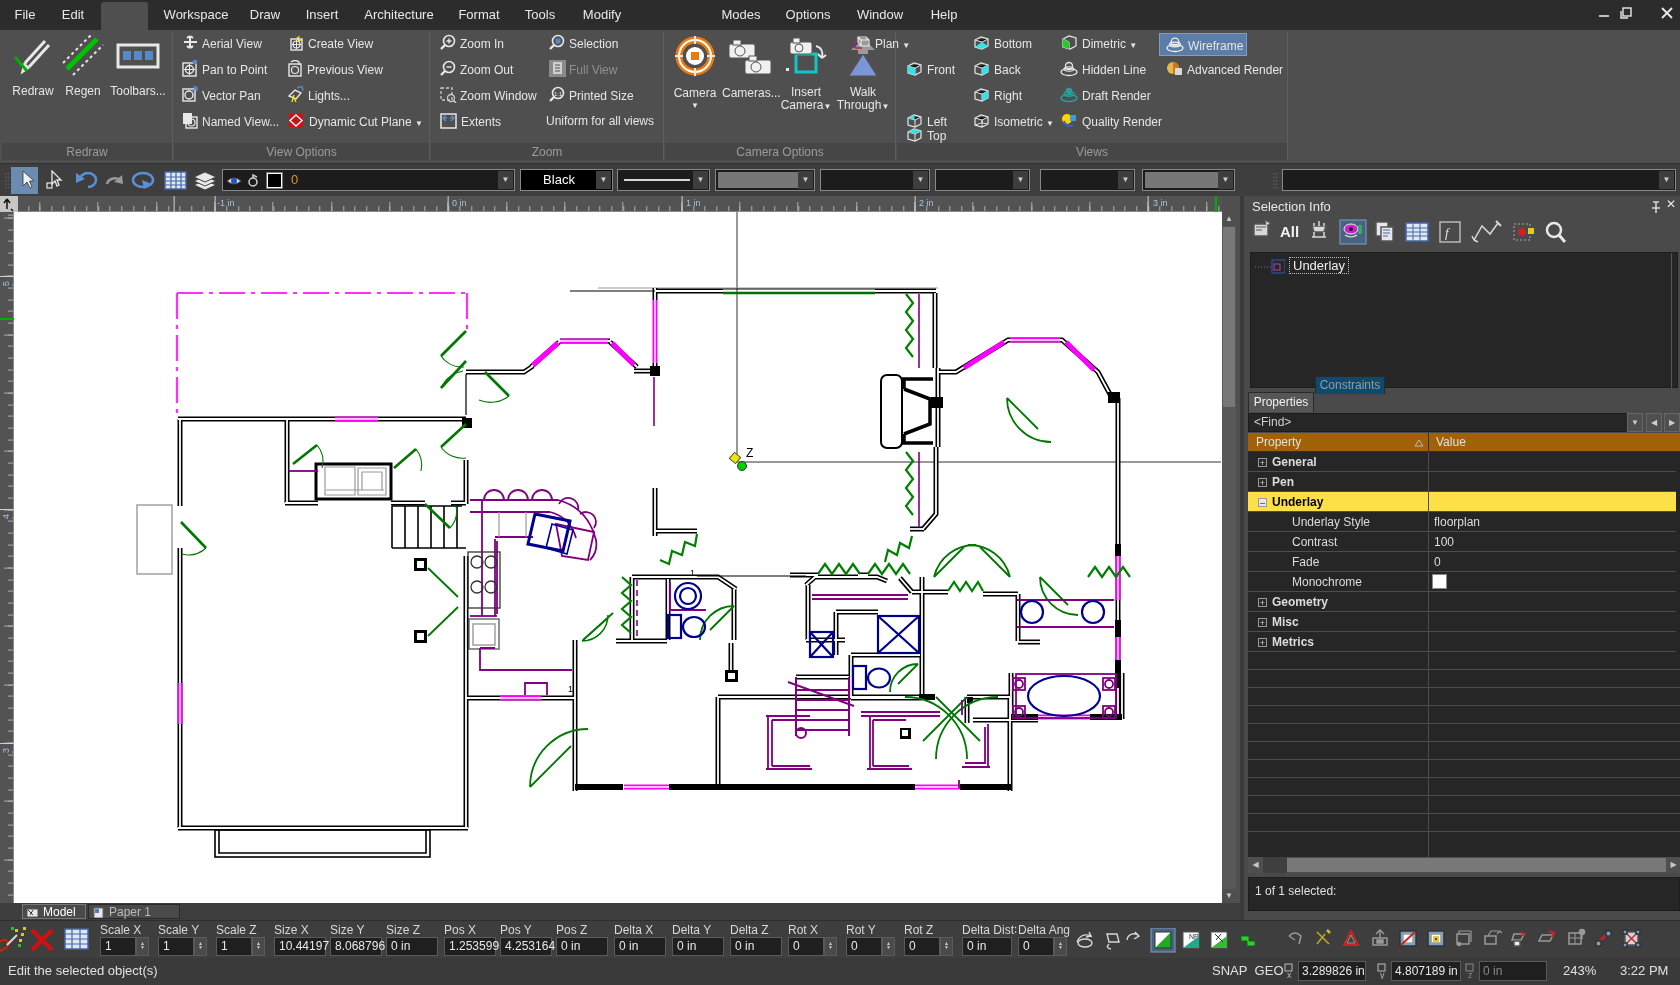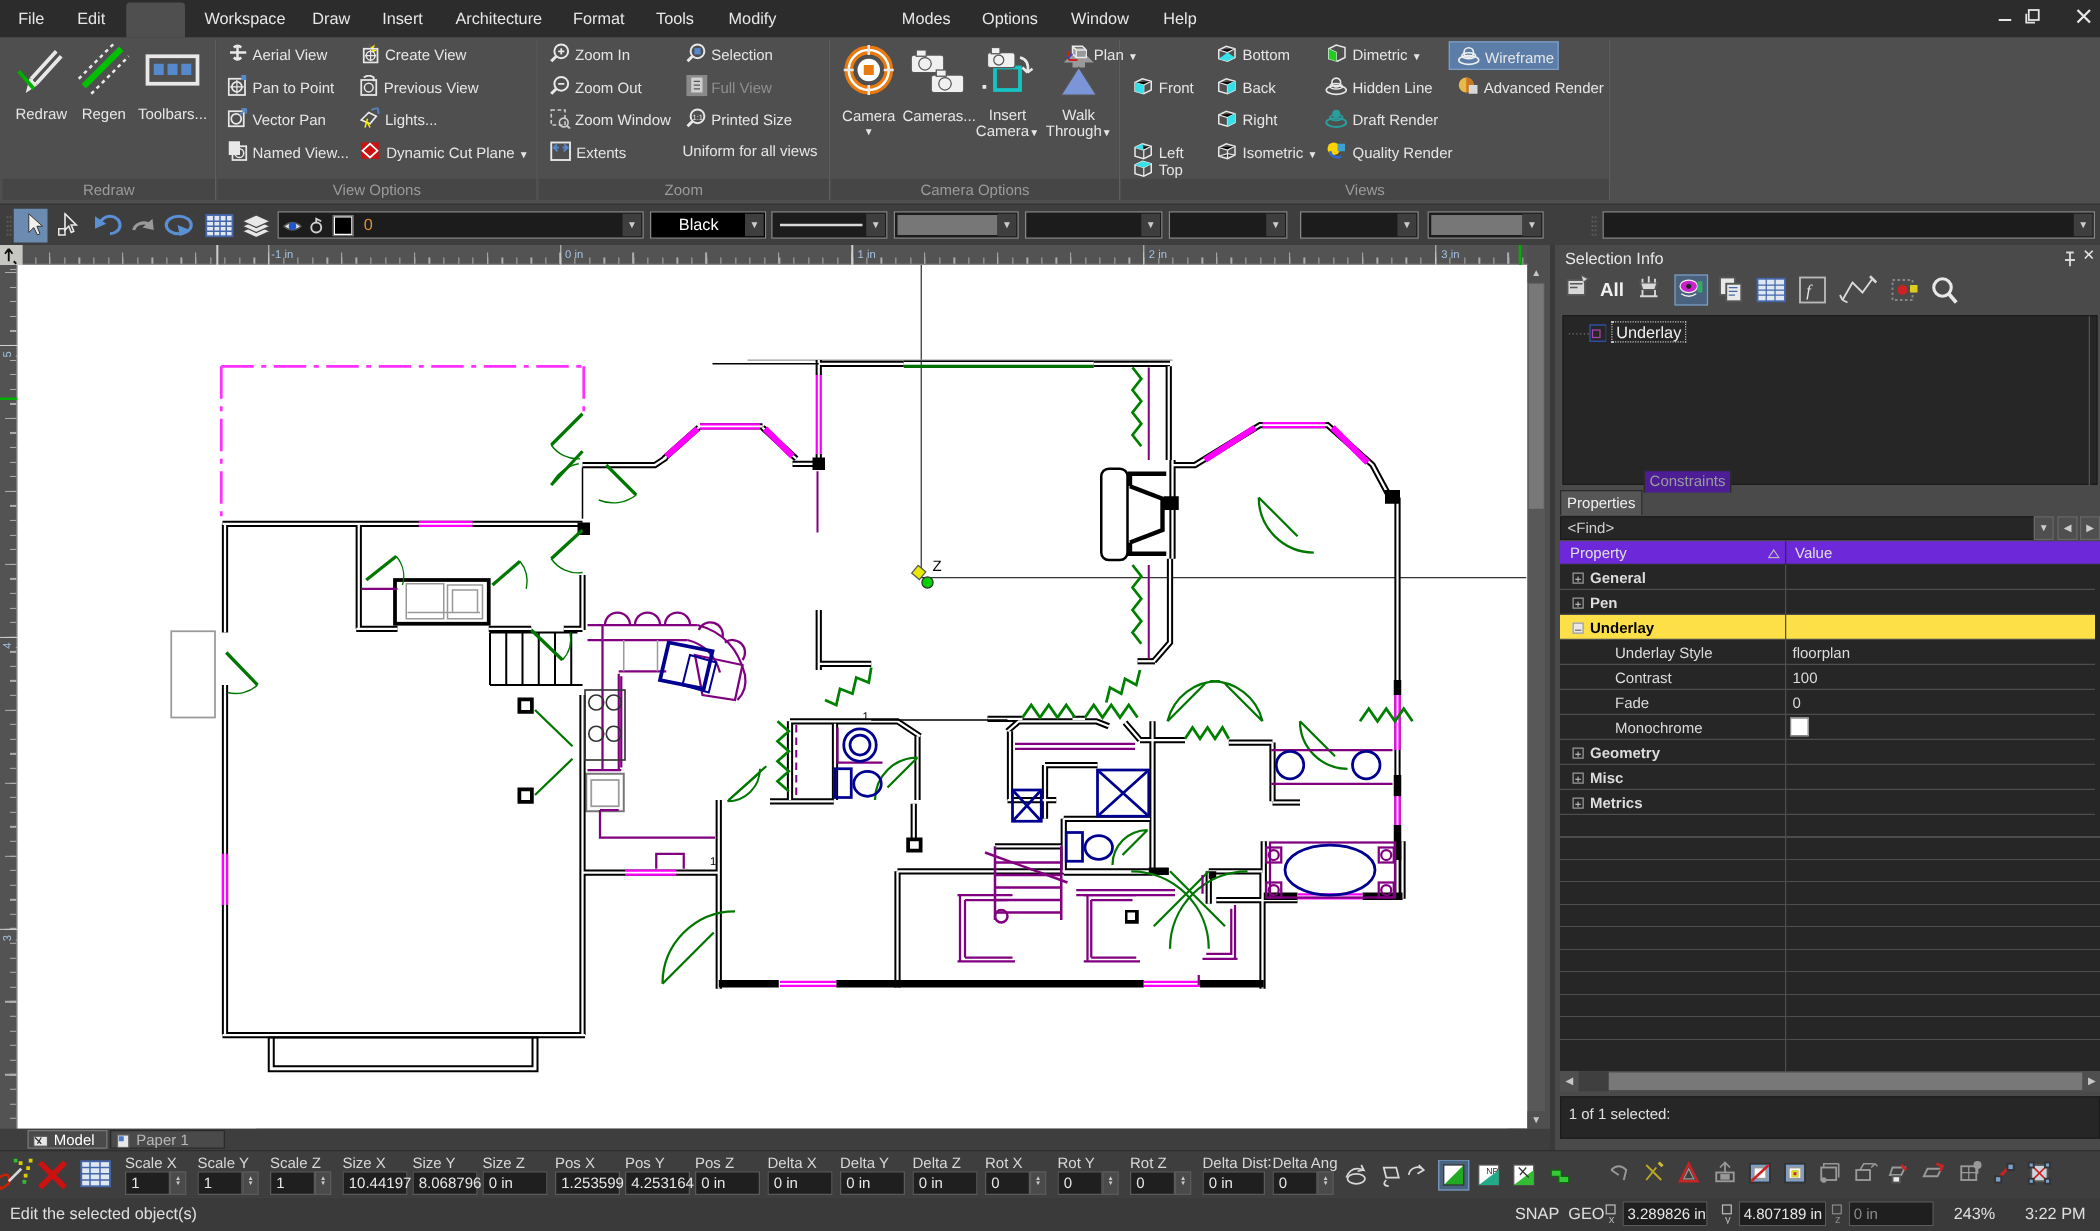--- a/index.html
+++ b/index.html
@@ -784,28 +784,28 @@
     <div class="abs" style="left:420px;top:0;width:1px;height:136px;background:#555;"></div>
     <svg class="abs" style="left:4px;top:6px;" width="30" height="16">
           <path d="M0 8 H16" stroke="#777" stroke-width="1" stroke-dasharray="1,2"></path>
           <rect x="17" y="1" width="13" height="13" fill="none" stroke="#3355bb"></rect>
           <rect x="19" y="5" width="6" height="6" fill="none" stroke="#aa44aa"></rect>
         </svg>
     <div class="abs" style="left:38px;top:4px;height:17px;border:1px dotted #bbb;color:#f0f0f0;font-size:13px;line-height:16px;padding:0 3px;">Underlay</div>
   </div>
 
   <div class="abs" style="left:4px;top:196px;width:66px;height:20px;background:#565656;border:1px solid #2a2a2a;border-bottom:none;color:#f0f0f0;font-size:12px;text-align:center;line-height:19px;">Properties</div>
-  <div class="abs" style="left:71px;top:180px;width:70px;height:18px;background:#4c1d95;border:1px solid #2a2a2a;border-bottom:none;color:#9a9a9a;font-size:12px;text-align:center;line-height:17px;">Constraints</div>
+  <div class="abs" style="left:71px;top:180px;width:70px;height:18px;background:#0c4a6e;border:1px solid #2a2a2a;border-bottom:none;color:#9a9a9a;font-size:12px;text-align:center;line-height:17px;">Constraints</div>
 
   <div class="rp-dark" style="left:4px;top:217px;width:380px;height:19px;color:#d0d0d0;font-size:12px;line-height:17px;padding-left:5px;">&lt;Find&gt;</div>
   <div class="abs" style="left:383px;top:217px;width:16px;height:19px;background:#4f4f4f;border:1px solid #666;color:#ccc;font-size:8px;text-align:center;line-height:18px;">▼</div>
   <div class="abs" style="left:402px;top:217px;width:16px;height:19px;background:#4f4f4f;border:1px solid #666;color:#ccc;font-size:8px;text-align:center;line-height:18px;">◀</div>
   <div class="abs" style="left:420px;top:217px;width:16px;height:19px;background:#4f4f4f;border:1px solid #666;color:#ccc;font-size:8px;text-align:center;line-height:18px;">▶</div>
 
-  <div class="abs" style="left:4px;top:237px;width:432px;height:19px;background:#6d28d9;border-bottom:1px solid #2f2f2f;color:#e0e0e0;font-size:12px;line-height:18px;">
+  <div class="abs" style="left:4px;top:237px;width:432px;height:19px;background:#a16207;border-bottom:1px solid #2f2f2f;color:#e0e0e0;font-size:12px;line-height:18px;">
     <span style="position:absolute;left:8px;">Property</span>
     <svg class="abs" style="left:166px;top:6px;" width="10" height="8">
           <path d="M5 1 L9 7 H1 Z" fill="none" stroke="#bbb"></path>
         </svg>
     <div class="abs" style="left:180px;top:0;width:1px;height:19px;background:#2f2f2f;"></div>
     <span style="position:absolute;left:188px;">Value</span>
   </div>
 
   <div class="abs" id="ptable" style="left:4px;top:256px;width:432px;height:405px;background:#262626;">
     <div class="prow" style="top:0;border-bottom:1px solid #4d4d4d;">

